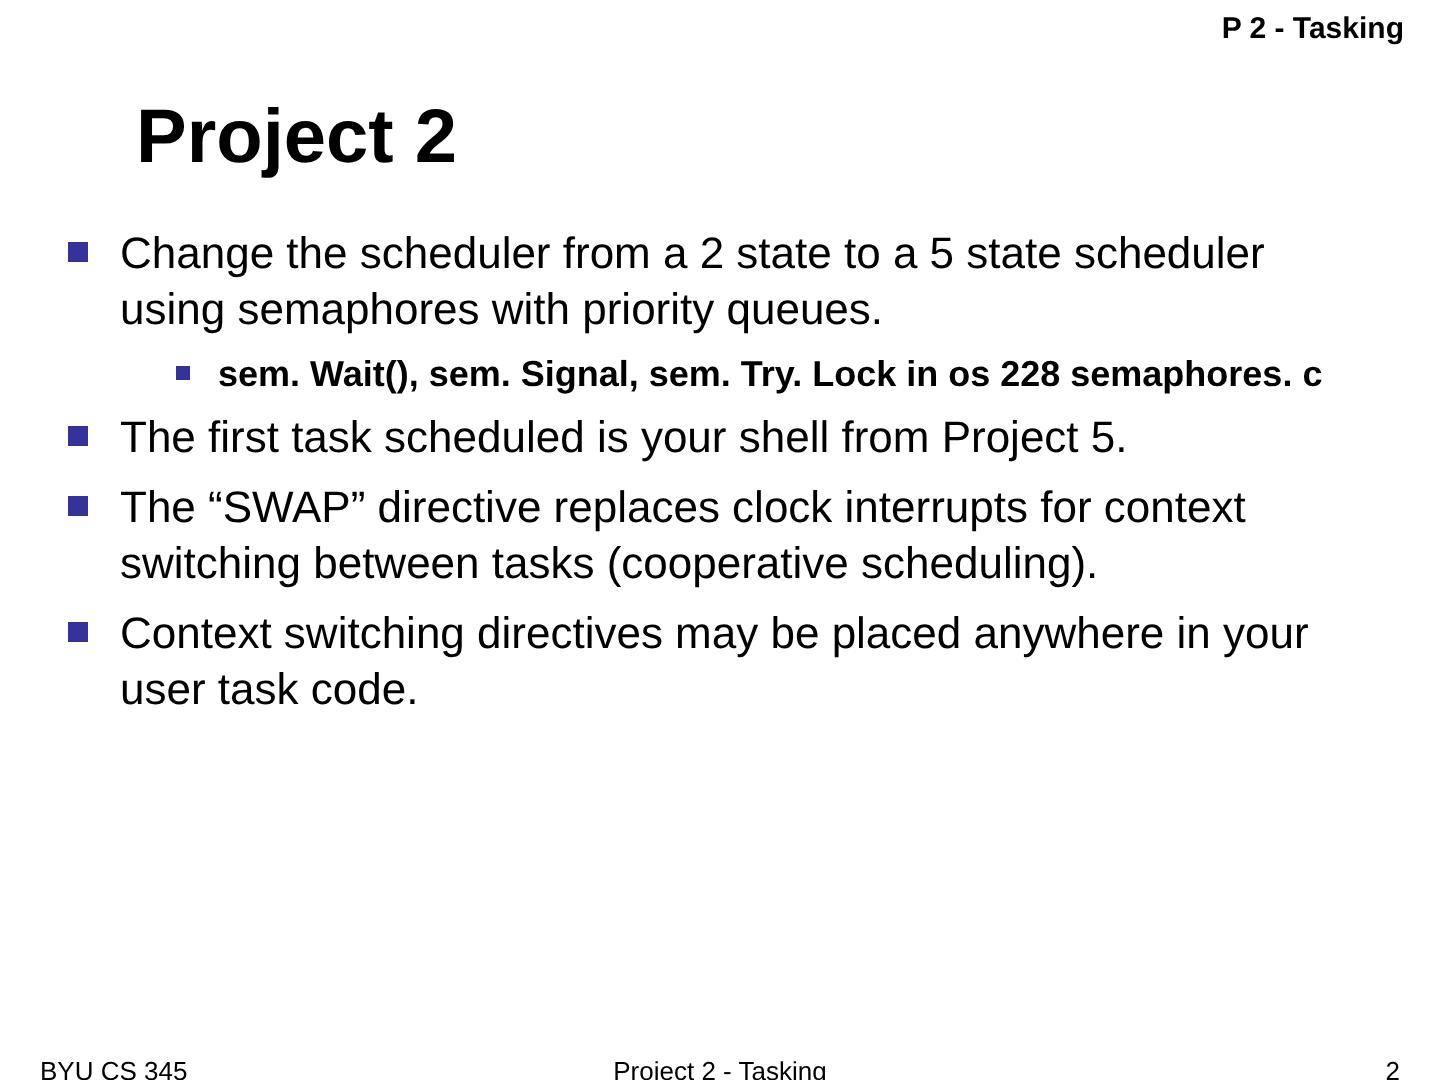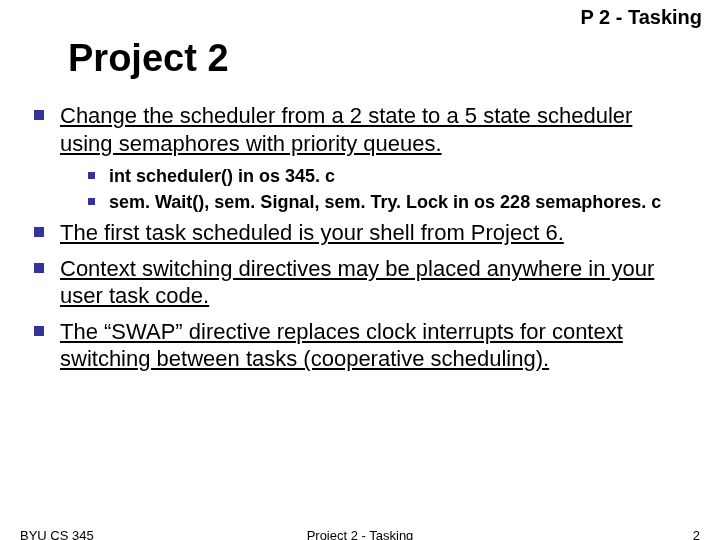--- a/index.html
+++ b/index.html
@@ -1,21 +1,21 @@
 <!DOCTYPE html>
 <html><head>
 <meta charset="utf-8">
 <style>
   * { margin: 0; padding: 0; box-sizing: border-box; }
   html, body { width: 720px; height: 540px; background: #fff; font-family: Arial, Helvetica, sans-serif; color: #000; }
   .slide { position: relative; width: 720px; height: 540px; padding: 14px 34px 0 34px; }
-  .header-label { position: absolute; top: 6px; right: 18px; font-size: 20px; font-weight: bold; }
-  .title { font-size: 38px; font-weight: bold; margin-top: 23px; margin-left: 34px; margin-bottom: 22px; }
+  .header-label { position: absolute; top: 6px; right: 18px; font-size: 15px; font-weight: bold; }
+  .title { font-size: 38px; font-weight: bold; margin-top: 34px; margin-left: 34px; margin-bottom: 22px; }
   ul { list-style: none; }
-  ul.level1 { margin-left: 0; text-decoration: underline; }
+  ul.level1 { margin-left: 0; }
   ul.level1 > li { display: flex; align-items: flex-start; margin-bottom: 8px; }
   ul.level1 > li > .bullet { flex: 0 0 auto; width: 10px; height: 10px; background: #333399; margin-top: 8px; margin-right: 16px; }
   ul.level1 > li > .text { font-size: 22px; line-height: 1.25; flex: 1; }
   ul.level2 { margin-left: 54px; margin-top: 4px; margin-bottom: 6px; }
   ul.level2 > li { display: flex; align-items: flex-start; margin-bottom: 3px; }
   ul.level2 > li > .bullet { flex: 0 0 auto; width: 7px; height: 7px; background: #333399; margin-top: 7px; margin-right: 14px; }
   ul.level2 > li > .text { font-size: 18px; line-height: 1.25; flex: 1; font-weight: bold; }
   .footer { position: absolute; bottom: 12px; left: 0; width: 720px; font-size: 13px; }
   .footer .left { position: absolute; left: 20px; }
   .footer .center { position: absolute; left: 0; width: 720px; text-align: center; }
@@ -30,40 +30,36 @@
 
   <ul class="level1">
     <li>
       <span class="bullet"></span>
       <span class="text">Change the scheduler from a 2 state to a 5 state scheduler using semaphores with priority queues.</span>
     </li>
   </ul>
   <ul class="level2">
     <li>
       <span class="bullet"></span>
-      <span class="text"> int scheduler() in os 345. c</span>
-    </li>
-    <li>
-      <span class="bullet"></span>
       <span class="text"> sem. Wait(), sem. Signal, sem. Try. Lock in os 228 semaphores. c</span>
     </li>
   </ul>
 
   <ul class="level1">
     <li>
       <span class="bullet"></span>
-      <span class="text">The first task scheduled is your shell from Project 6.</span>
+      <span class="text">The first task scheduled is your shell from Project 5.</span>
+    </li>
+    <li>
+      <span class="bullet"></span>
+      <span class="text">The “SWAP” directive replaces clock interrupts for context switching between tasks (cooperative scheduling).</span>
     </li>
     <li>
       <span class="bullet"></span>
       <span class="text">Context switching directives may be placed anywhere in your user task code.</span>
-    </li>
-    <li>
-      <span class="bullet"></span>
-      <span class="text">The “SWAP” directive replaces clock interrupts for context switching between tasks (cooperative scheduling).</span>
     </li>
   </ul>
 
   <div class="footer">
     <span class="left">BYU CS 345</span>
     <span class="center">Project 2 - Tasking</span>
     <span class="right">2</span>
   </div>
 </div>
 

